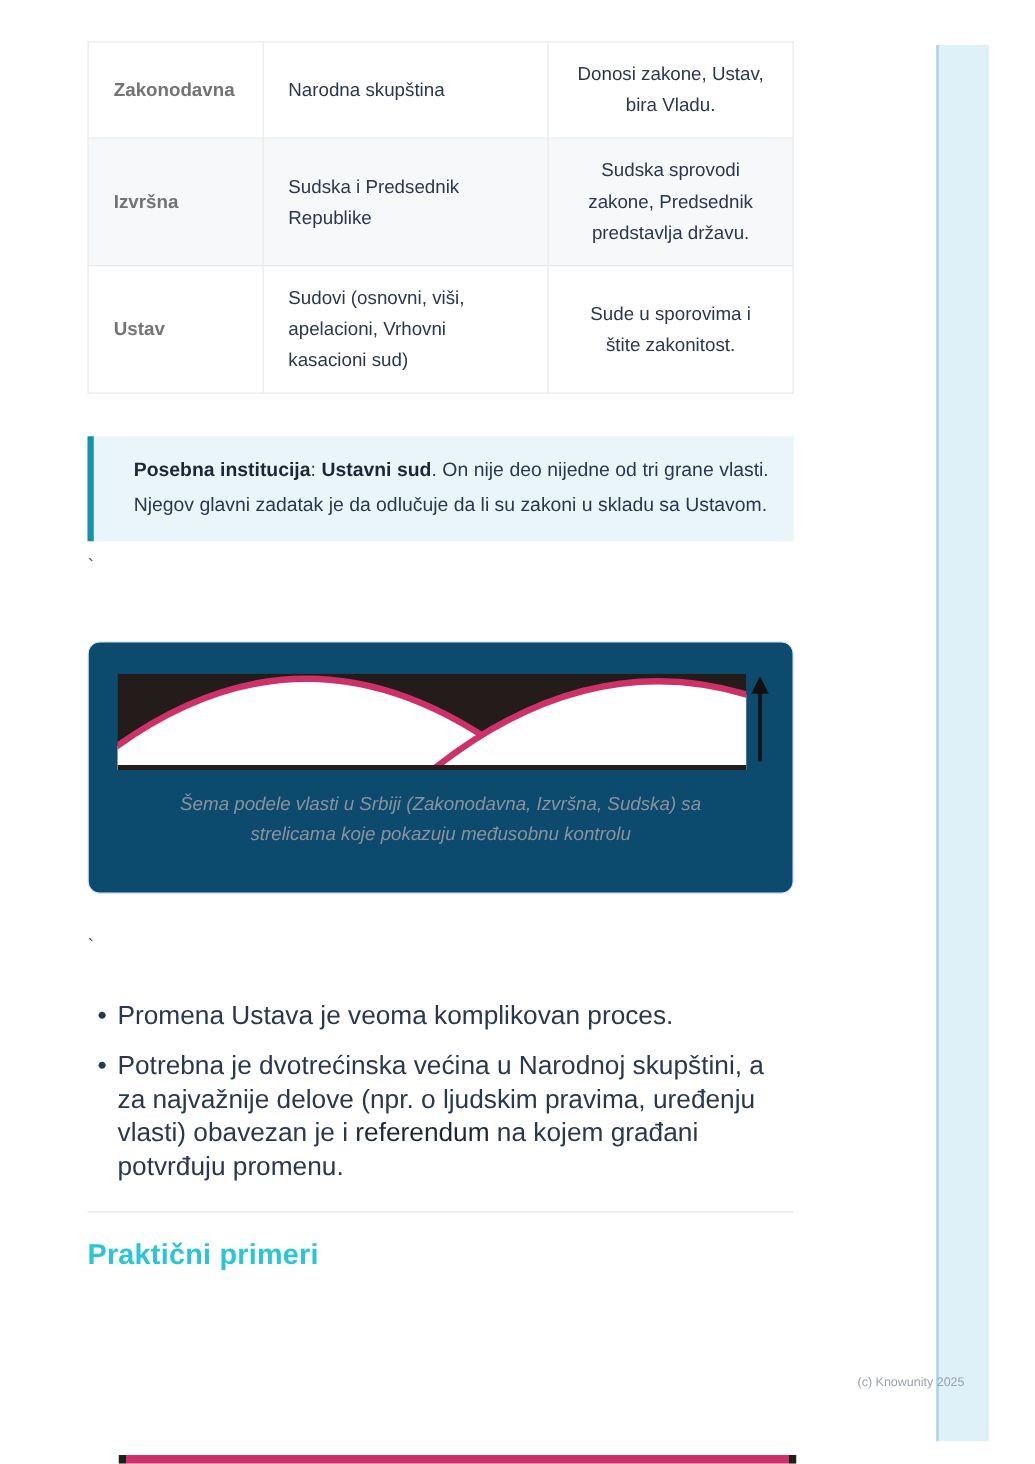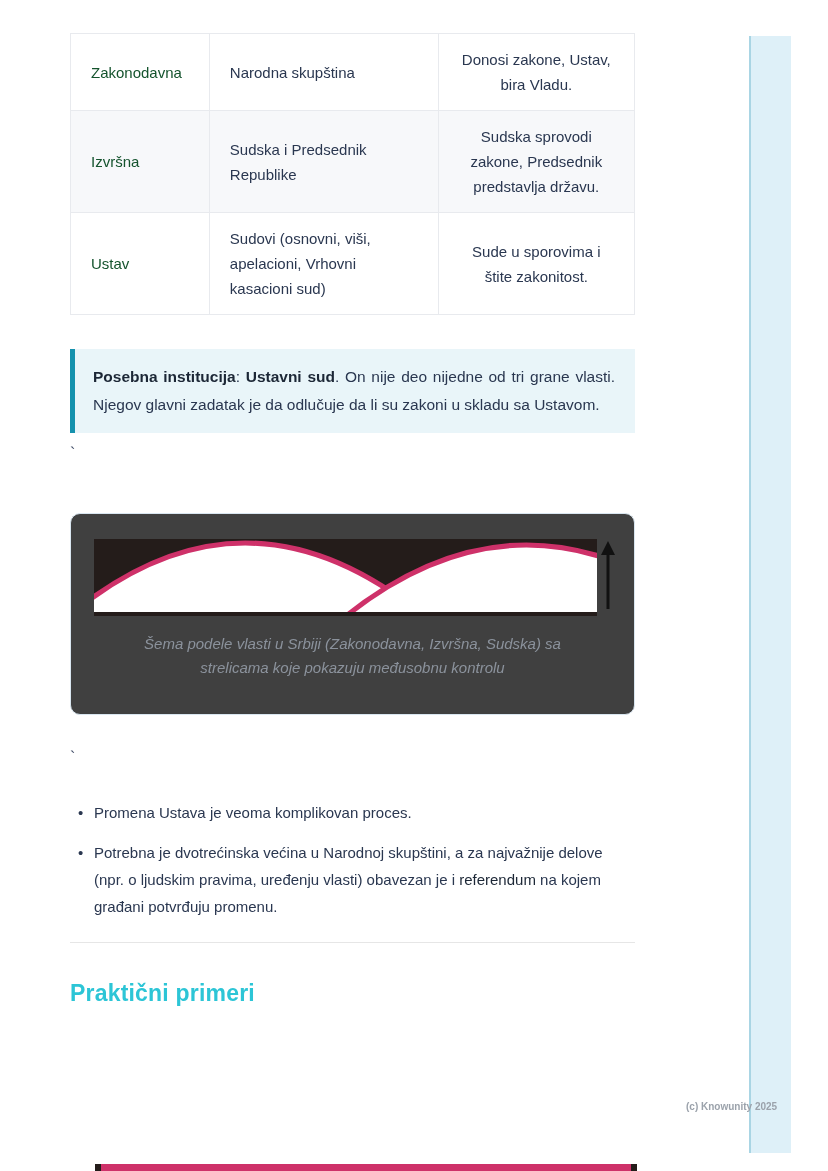--- a/index.html
+++ b/index.html
@@ -6,62 +6,62 @@
   html,body { width:828px; height:1171px; background:#ffffff; overflow:hidden;
               font-family:"Liberation Sans", sans-serif; color:#2a3750; }
   .page { position:relative; width:828px; height:1171px; background:#fff; }
   .content { position:absolute; left:70px; top:0; width:565px; }
 
   
   table.gov { width:565px; border-collapse:collapse; margin-top:33px;
               font-size:15px; line-height:25px; }
   table.gov td { border:1px solid #e8eaee; padding:13px 20px; vertical-align:middle;
                  color:#2a3750; }
-  table.gov td.c1 { width:140px; font-weight:400; color:#14532d; }
+  table.gov td.c1 { width:140px; font-weight:700; color:#737373; }
   table.gov td.c2 { width:248px; }
   table.gov td.c3 { width:210px;text-align:center; }
   table.gov tr.alt { background:#f7f8fa; }
 
   
   .callout { margin-top:34px; background:#e9f5f9; border-left:5px solid #1591ad;
-             padding:14px 20px 14px 18px; font-size:15.5px; line-height:28px;
+             padding:14px 20px 14px 32px; font-size:15.5px; line-height:28px;
              text-align:justify; color:#2a3750; }
   .callout .b { font-weight:700; color:#1c2736; }
 
   .tick { font-size:16px; color:#44506a; height:24px; }
   .tick1 { margin-top:12px; }
   .tick2 { margin-top:34px; }
 
   
   .figcard { margin-top:44px; width:565px; border:1px solid #d9e6f0; border-radius:10px;
-             background:#404040; padding:25px 0 34px 0; }
+             background:#0c4a6e; padding:25px 0 34px 0; }
   .figrow { display:flex; align-items:flex-start; padding-left:23px; }
   .figimg { width:503px; height:77px; display:block; }
   .figarrow { margin-left:3px; margin-top:2px; display:block; }
   .figcaption { margin-top:16px; padding:0 40px; text-align:center; font-style:italic;
                 color:#8b929c; font-size:15px; line-height:24px; }
 
   
   h3.sec { margin-top:22px; font-size:16.5px; font-weight:700; color:#1b2433; }
   ul.sec { margin-top:26px; list-style:none; }
-  ul.sec li { position:relative; padding-left:24px; font-size:15px; line-height:27px;
+  ul.sec li { position:relative; padding-left:24px; font-size:21px; line-height:27px;
               margin-bottom:13px; color:#2a3750; }
   ul.sec li::before { content:"•"; position:absolute; left:8px; top:0; color:#2a3750; }
   ul.sec .b { font-weight:400; color:#1c2736; }
   ul.sec li.it { font-style:italic; }
 
   hr.div { border:none; border-top:1px solid #e6e6e6; margin-top:22px; }
-  h2.cyan { margin-top:37px; font-size:23px; font-weight:700; color:#2cc5d6;
+  h2.cyan { margin-top:20px; font-size:23px; font-weight:700; color:#2cc5d6;
             letter-spacing:0.2px; }
 
   
   .edgebar { position:absolute; left:749px; top:36px; width:42px; height:1117px;
              background:#def0f8; border-left:2px solid #a9d5e4; }
   .copyright { position:absolute; left:686px; top:1101px; font-size:10px;
-               color:#9ba2ab; z-index:3; white-space:nowrap;font-weight:bold; }
+               color:#9ba2ab; z-index:3; white-space:nowrap; }
 
   
   .bottom-sliver { position:absolute; left:95px; top:1164px; width:542px; height:7px;
                    background:linear-gradient(90deg,#241c1a 0 6px,#ce3169 6px calc(100% - 6px),#241c1a calc(100% - 6px)); }
 </style>
 </head>
 <body>
 
 <div class="page">
 

